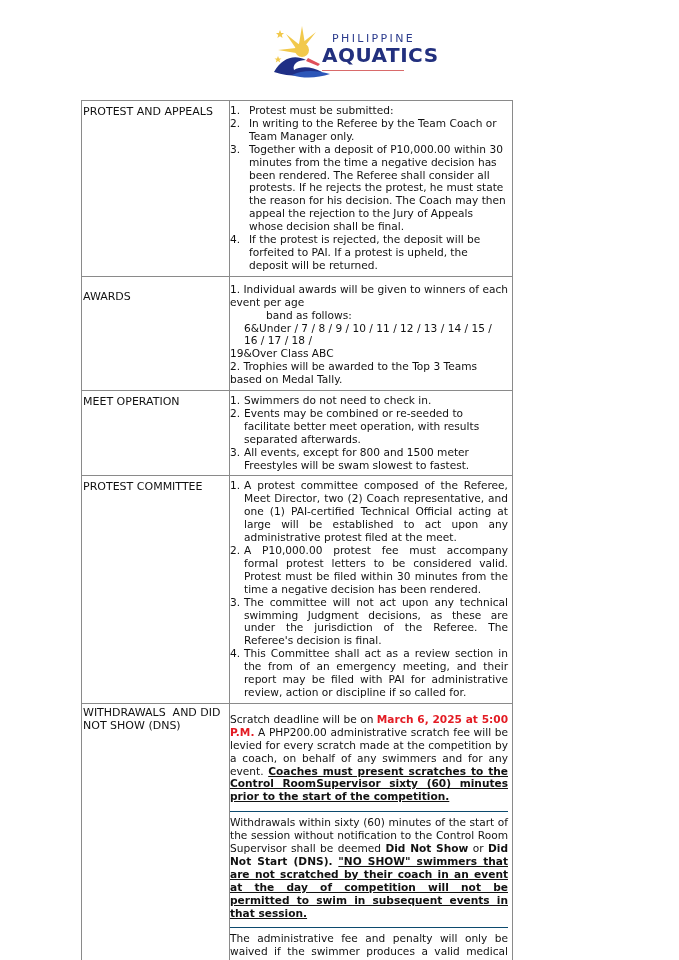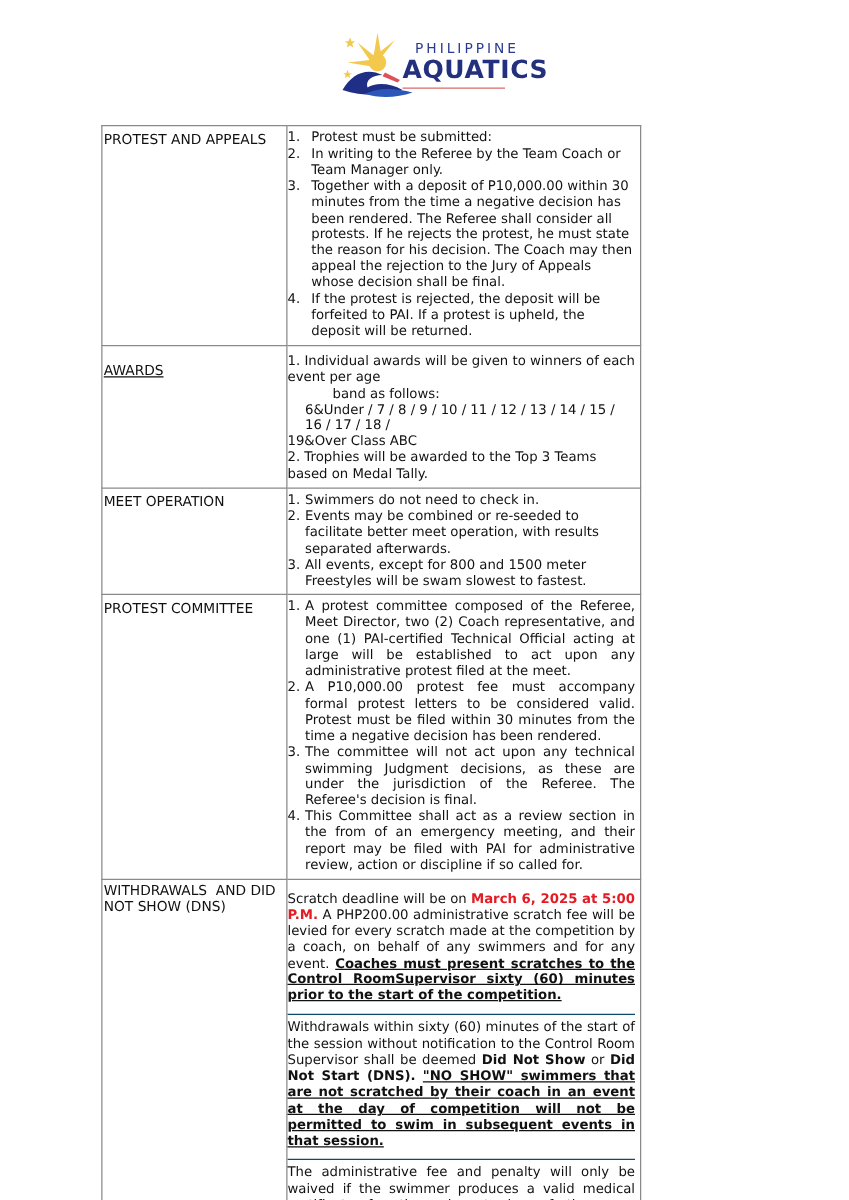--- a/index.html
+++ b/index.html
@@ -72,21 +72,21 @@
       <ol class="items">
         <li><span class="num">1.</span><span>Protest must be submitted:</span></li>
         <li><span class="num">2.</span><span>In writing to the Referee by the Team Coach or Team Manager only.</span></li>
         <li><span class="num">3.</span><span>Together with a deposit of P10,000.00 within 30 minutes from the time a negative decision has been rendered. The Referee shall consider all protests. If he rejects the protest, he must state the reason for his decision. The Coach may then appeal the rejection to the Jury of Appeals whose decision shall be final.</span></li>
         <li><span class="num">4.</span><span>If the protest is rejected, the deposit will be forfeited to PAI. If a protest is upheld, the deposit will be returned.</span></li>
       </ol>
     </td>
   </tr>
 
   <tr style="height:80px;">
-    <td class="label" style="padding-top:14px !important;text-decoration:underline;">
+    <td class="label" style="padding-top:14px !important;">
       <span>AWARDS</span>
     </td>
     <td class="content" style="padding-top:6px !important;">
       <div style="text-align:justify;">
         <span>1.</span>
         <span>Individual awards will be given to winners of each event per age</span>
       </div>
       <div class="indent2">band as follows:</div>
       <div class="ages">6&amp;Under / 7 / 8 / 9 / 10 / 11 / 12 / 13 / 14 / 15 / 16 / 17 / 18 /</div>
       <div>19&amp;Over Class ABC</div>

